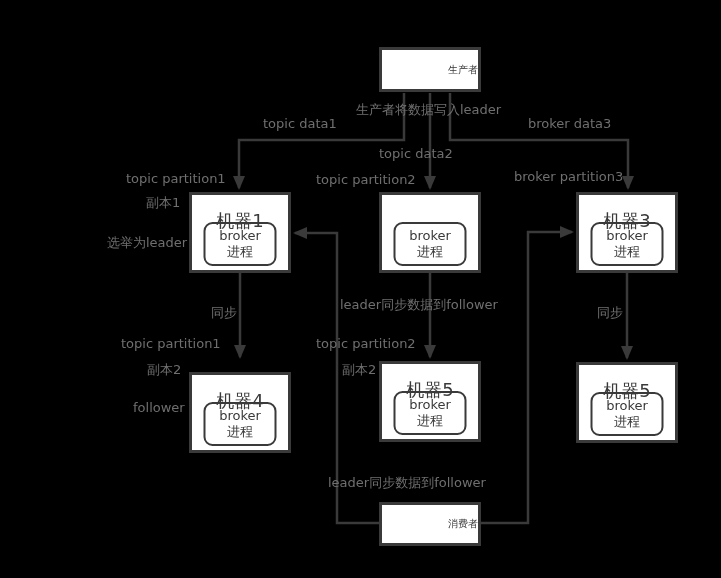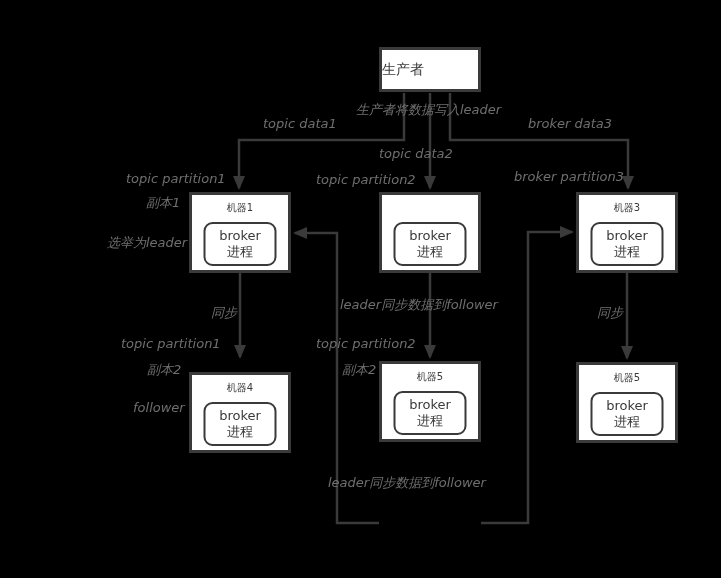--- a/index.html
+++ b/index.html
@@ -6,33 +6,33 @@
   .canvas{
     position:relative;width:721px;height:578px;overflow:hidden;
     background:var(--background,#000000);
     font-family:"DejaVu Sans","Liberation Sans",sans-serif;
   }
   svg.edges{position:absolute;left:0;top:0;width:721px;height:578px;}
   .edges path.edge{fill:none;stroke:var(--line,#3a3a3a);stroke-width:2.5;}
   .arrowhead{fill:var(--line,#3a3a3a);}
   .edge-label{
     position:absolute;color:var(--label-text,#6f6f6f);
-    font-size:13px;line-height:1;white-space:nowrap;font-style:italic;
+    font-size:13px;line-height:1;white-space:nowrap;
   }
   .node{
     position:absolute;background:var(--box-fill,#ffffff);
     border:3px solid var(--box-border,#3a3a3a);
     box-sizing:border-box;color:var(--box-text,#3a3a3a);
   }
   .simple{
-    width:102px;height:45px;display:flex;align-items:center;justify-content:flex-start;
-    font-size:14px;
+    width:102px;height:45px;display:flex;align-items:center;justify-content:flex-end;
+    font-size:10px;
   }
   .machine{width:102px;height:81px;text-align:center;}
-  .machine-title{font-size:10px;padding-top:6px;}
+  .machine-title{font-size:18px;padding-top:14px;}
   .broker-box{
     position:absolute;left:50%;top:27px;transform:translateX(-50%);
     width:73px;height:44px;box-sizing:border-box;
     border:2.5px solid var(--box-border,#3a3a3a);border-radius:9px;
     display:flex;flex-direction:column;align-items:center;justify-content:center;
     font-size:13px;line-height:1.25;
   }
 </style>
 </head>
 <body>
@@ -118,14 +118,17 @@
   </div>
 
   <div class="node machine" style="left:576px;top:362px">
     <div class="machine-title">机器5</div>
     <div class="broker-box">
       <div>broker</div>
       <div>进程</div>
     </div>
   </div>
 
+  <div class="node simple" style="left:379px;top:502px;height:44px">
+    <span>消费者</span>
+  </div>
 
 </div>
 
 </body></html>

